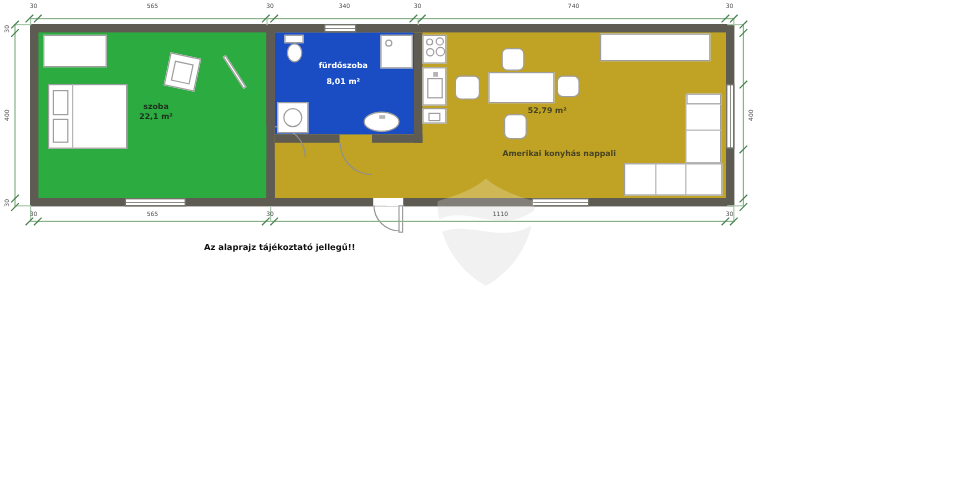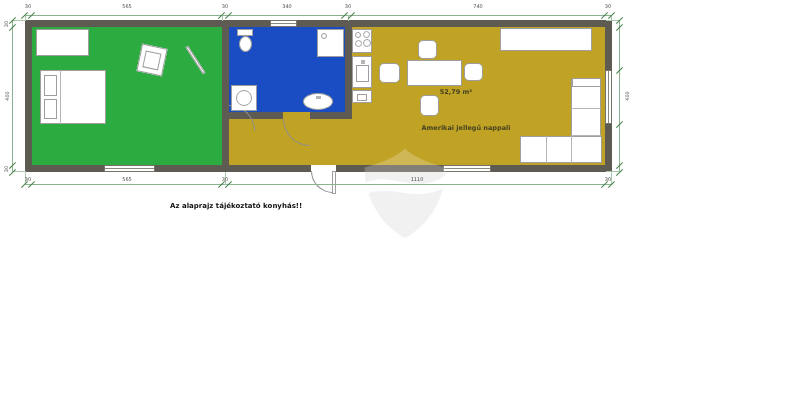--- a/index.html
+++ b/index.html
@@ -112,25 +112,33 @@
 
     <div class="furn" style="left:500px;top:28px;width:92px;height:23px;"></div>
     <div class="furn" style="left:571px;top:79px;width:30px;height:84px;"></div>
     <div class="furn" style="left:520px;top:136px;width:82px;height:27px;"></div>
     <div class="furn" style="left:572px;top:78px;width:29px;height:9px;"></div>
     <div class="thin" style="left:571px;top:108px;width:30px;height:1px;"></div>
     <div class="thin" style="left:571px;top:135px;width:30px;height:1px;"></div>
     <div class="thin" style="left:546px;top:136px;width:1px;height:27px;"></div>
     <div class="thin" style="left:571px;top:136px;width:1px;height:27px;"></div>
 
+    <div class="room-label lbl-bedroom">
+      <span class="line">szoba</span>
+      <span class="line">22,1 m²</span>
+    </div>
+    <div class="room-label lbl-bathroom">
+      <span class="line">fürdőszoba</span>
+      <span class="line" style="margin-top:5px;">8,01 m²</span>
+    </div>
     <div class="room-label lbl-living-area">
       <span class="line">52,79 m²</span>
     </div>
     <div class="room-label lbl-living-name">
-      <span class="line">Amerikai jellegű nappali</span>
+      <span class="line">Amerikai konyhás nappali</span>
     </div>
   </div>
 
   <svg class="wm" style="left:352px;top:146px;z-index:2;" width="106" height="94" viewBox="0 0 100 100">
     <path d="M50 3 C61 13 79 19 93 23 C93 52 79 82 50 98 C21 82 7 52 7 23 C21 19 39 13 50 3 Z" fill="rgba(255,255,255,0.22)"></path>
   </svg>
 
   <div class="abs" style="left:0;top:0;width:800px;height:400px;z-index:3;">
 
     <div class="dimline" style="left:25px;top:15px;width:587px;height:1px;"></div>
@@ -186,15 +194,15 @@
     <div class="ext" style="left:606px;top:171px;width:14px;height:1px;"></div>
     <div class="tick" style="left:615px;top:20px;"></div>
       <div class="tick" style="left:615px;top:27px;"></div>
     <div class="tick" style="left:615px;top:70px;"></div>
       <div class="tick" style="left:615px;top:124px;"></div>
     <div class="tick" style="left:615px;top:165px;"></div>
       <div class="tick" style="left:615px;top:172px;"></div>
     <div class="dimlabel-v" style="left:622px;top:93px;">400</div>
   </div>
 
-  <div class="caption">Az alaprajz tájékoztató konyhás!!</div>
+  <div class="caption">Az alaprajz tájékoztató jellegű!!</div>
 
 </div>
 
 </body></html>

